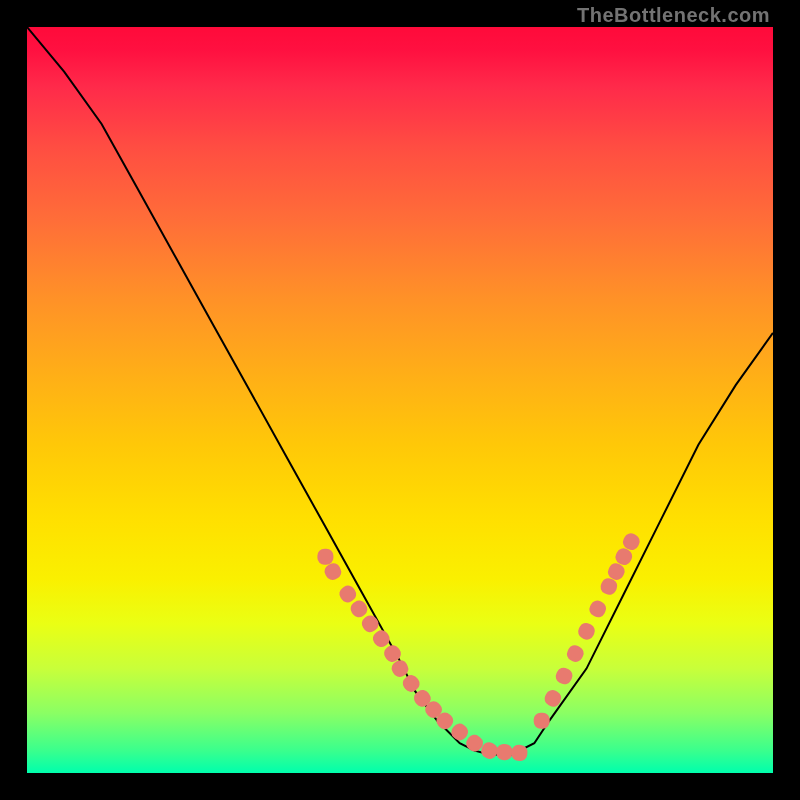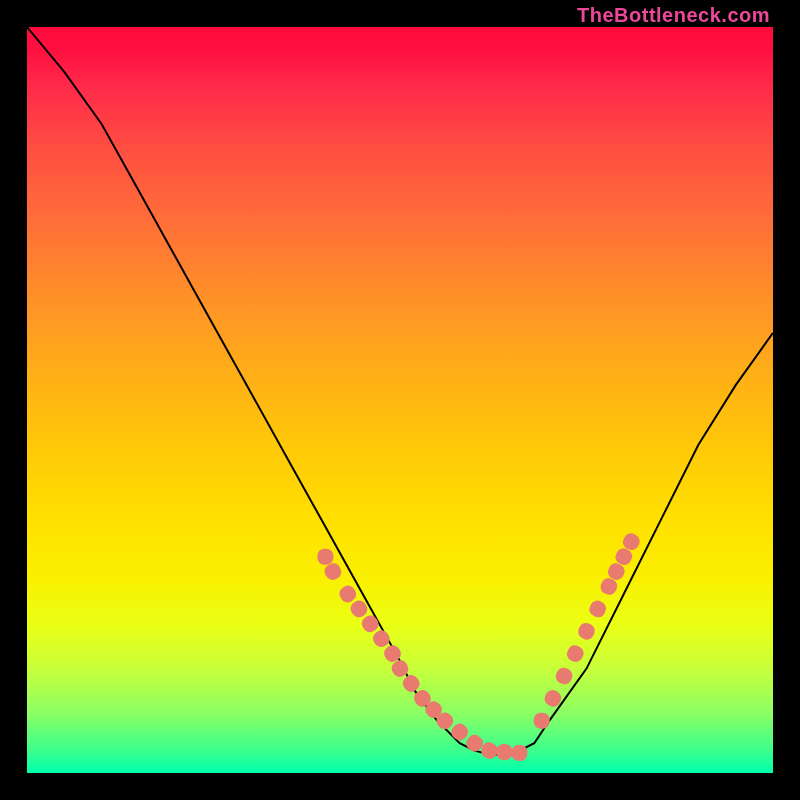--- a/index.html
+++ b/index.html
@@ -45,21 +45,21 @@
       #eaff14 80%,
       #c8ff3a 86%,
       #8aff64 92%,
       #3aff8d 97%,
       #00ffad 100%);
   }
   .watermark {
     position: absolute;
     top: 4px;
     right: 30px;
-    color: #ec4899;
+    color: #737373;
     font-size: 20px;
     font-weight: bold;
     letter-spacing: 0.5px;
     z-index: 10;
   }
   .svg-overlay {
     position: absolute;
     left: 0;
     top: 0;
     width: 746px;

